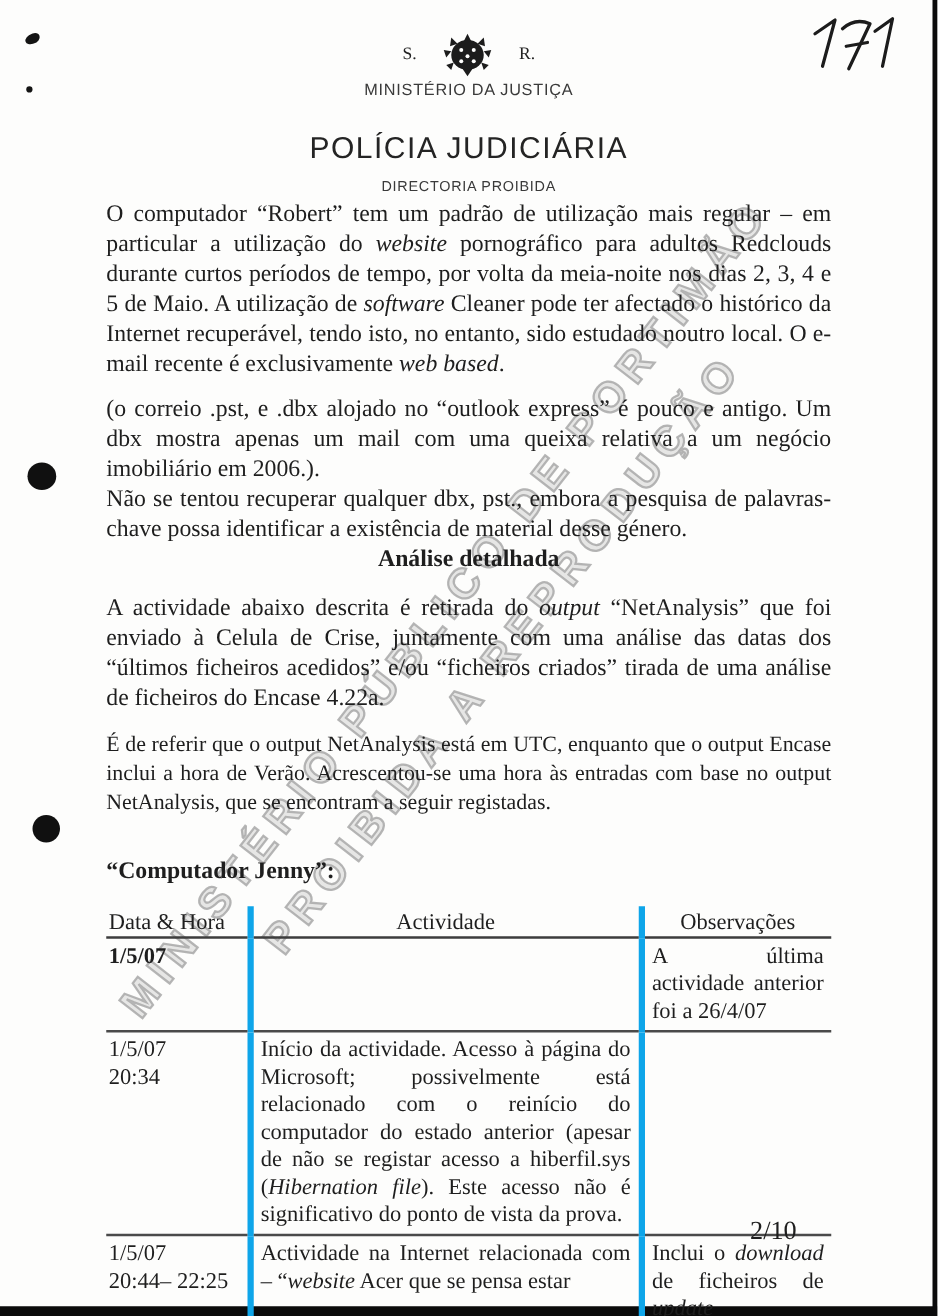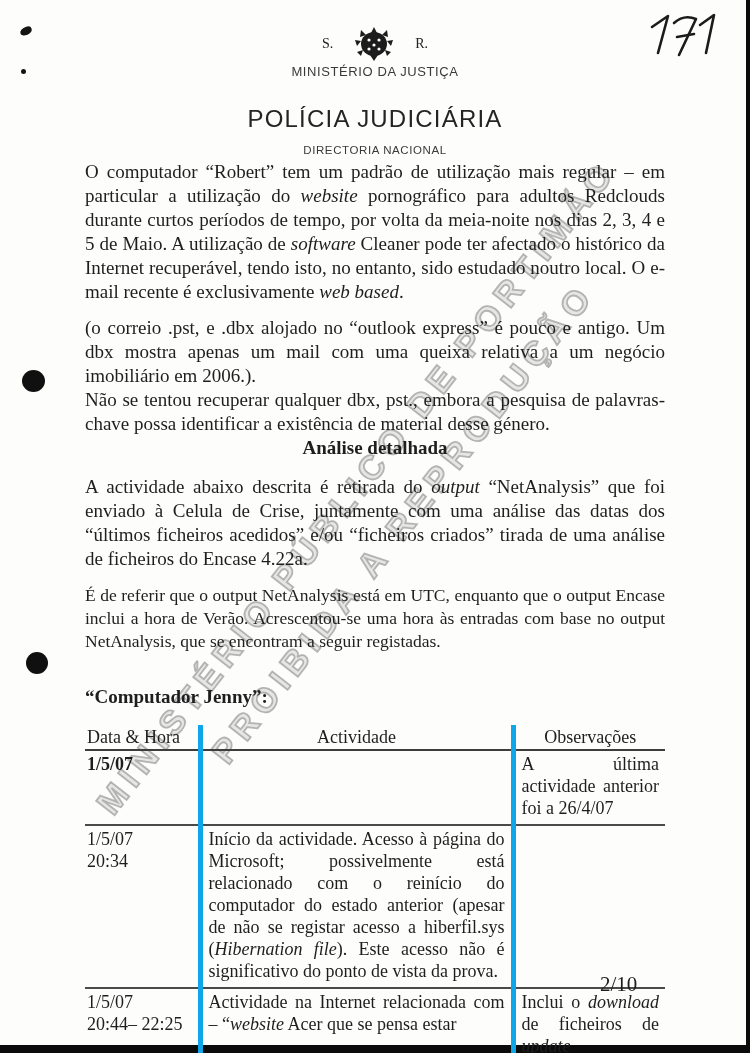--- a/index.html
+++ b/index.html
@@ -108,21 +108,21 @@
             <circle cx="32" cy="14" r="1.6"></circle>
           <circle cx="27" cy="19" r="1.6"></circle>
             <circle cx="22" cy="23" r="1.6"></circle>
           <circle cx="32" cy="23" r="1.6"></circle>
         </g>
       </svg>
       <span class="sr-initial">R.</span>
     </div>
     <div class="ministry">MINISTÉRIO DA JUSTIÇA</div>
     <div class="org">POLÍCIA JUDICIÁRIA</div>
-    <div class="directorate">DIRECTORIA NACIONAL</div>
+    <div class="directorate">DIRECTORIA PROIBIDA</div>
   </div>
 
   <div class="content">
     <div class="para"><span>O computador “Robert” tem um padrão de utilização mais regular – em particular a utilização do </span><i>website</i><span> pornográfico para adultos Redclouds durante curtos períodos de tempo, por volta da meia-noite nos dias 2, 3, 4 e 5 de Maio. A utilização de </span><i>software</i><span> Cleaner pode ter afectado o histórico da Internet recuperável, tendo isto, no entanto, sido estudado noutro local. O e-mail recente é exclusivamente </span><i>web based</i><span>.</span></div>
 
     <div class="para">
       <div>(o correio .pst, e .dbx alojado no “outlook express” é pouco e antigo. Um dbx mostra apenas um mail com uma queixa relativa a um negócio imobiliário em 2006.).</div>
       <div>Não se tentou recuperar qualquer dbx, pst., embora a pesquisa de palavras-chave possa identificar a existência de material desse género.</div>
     </div>
 

